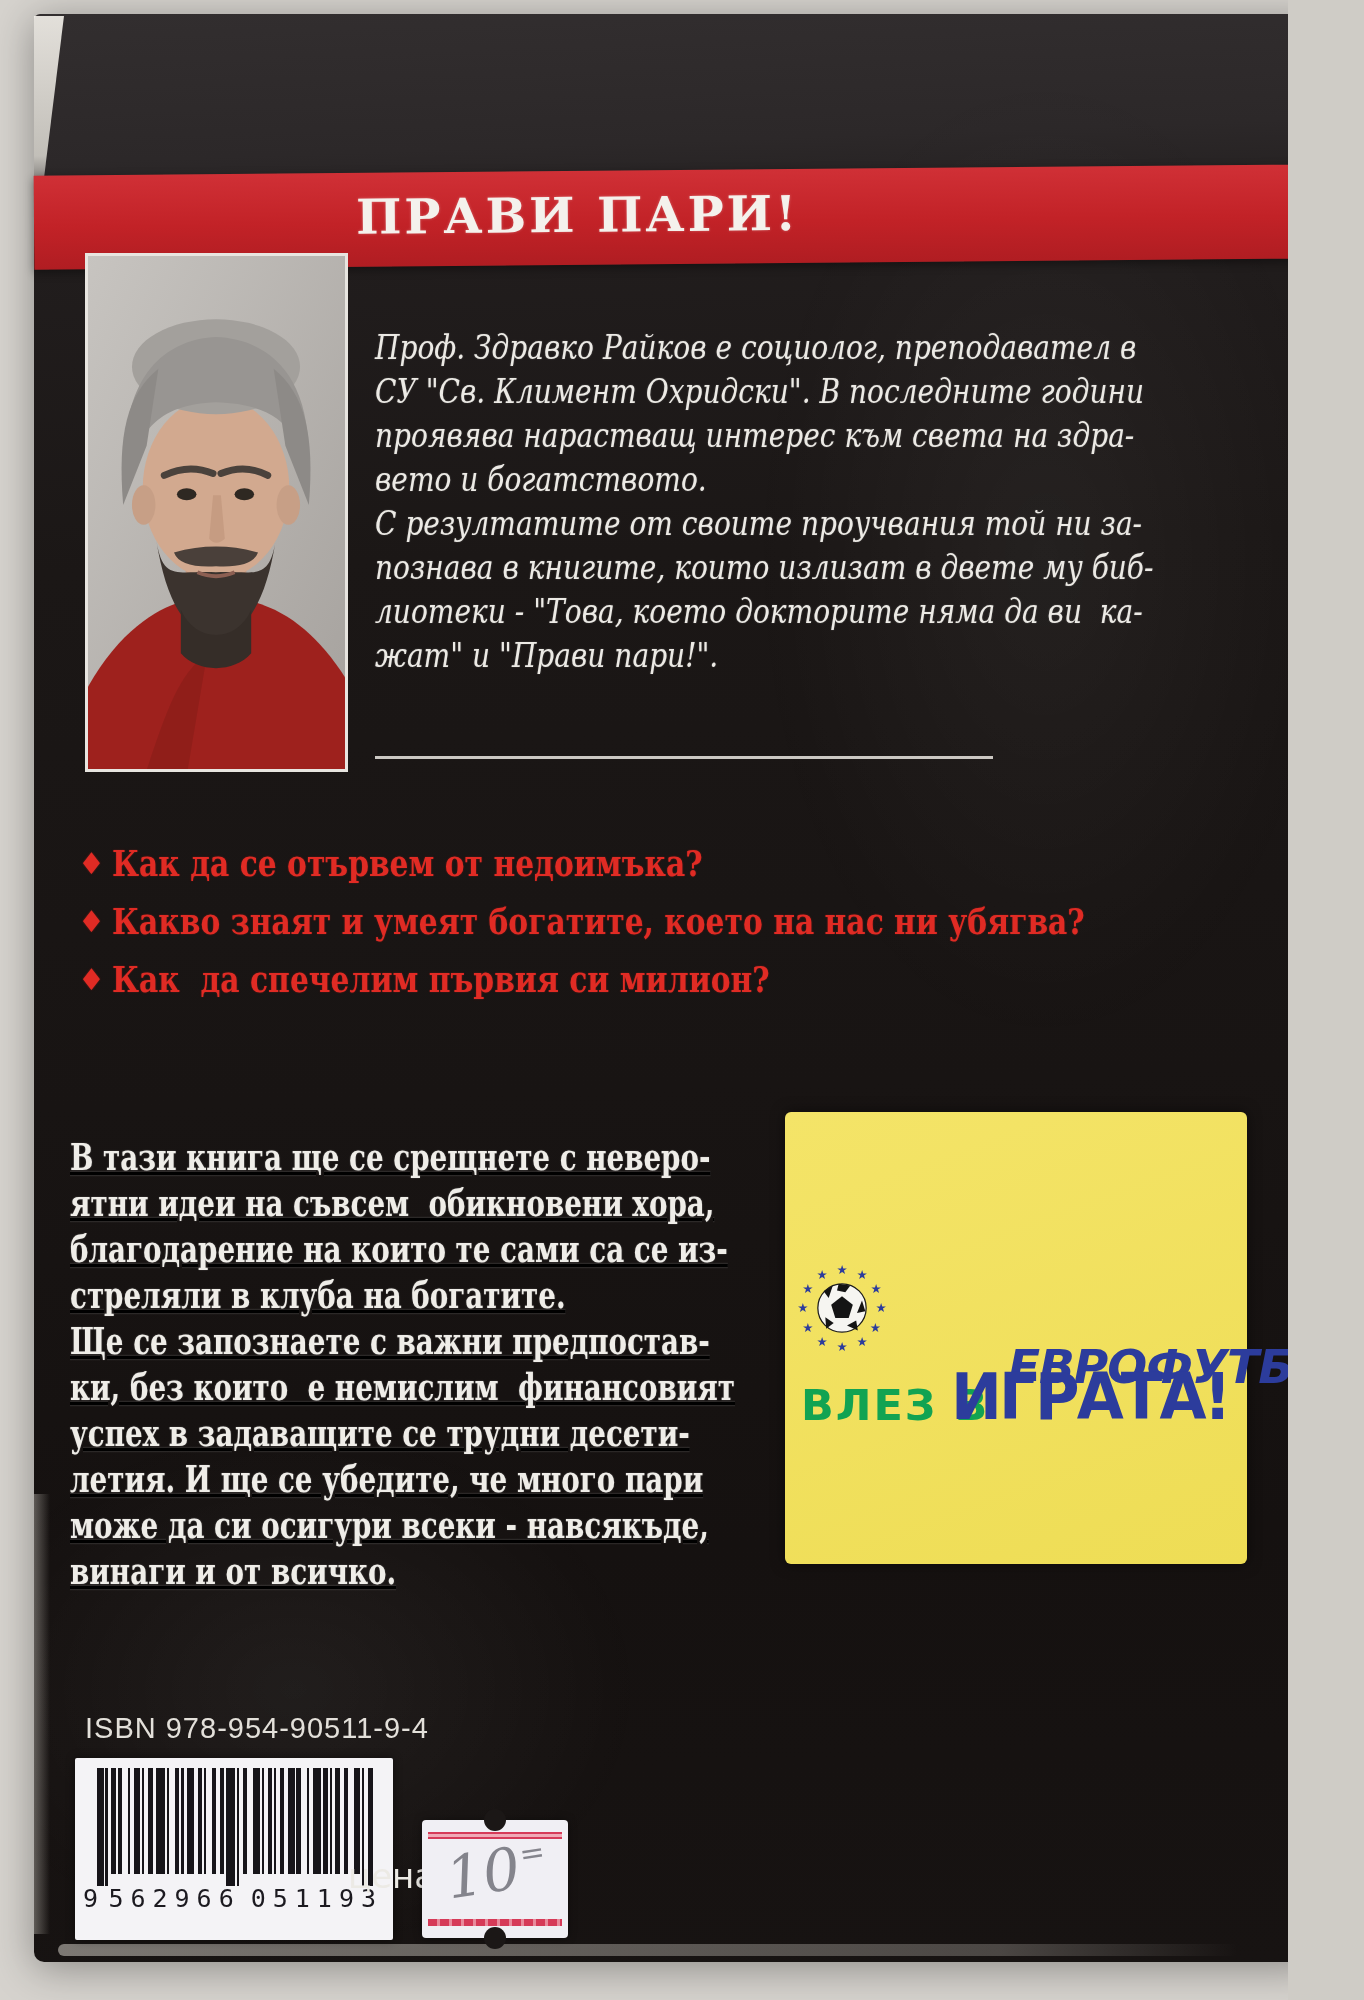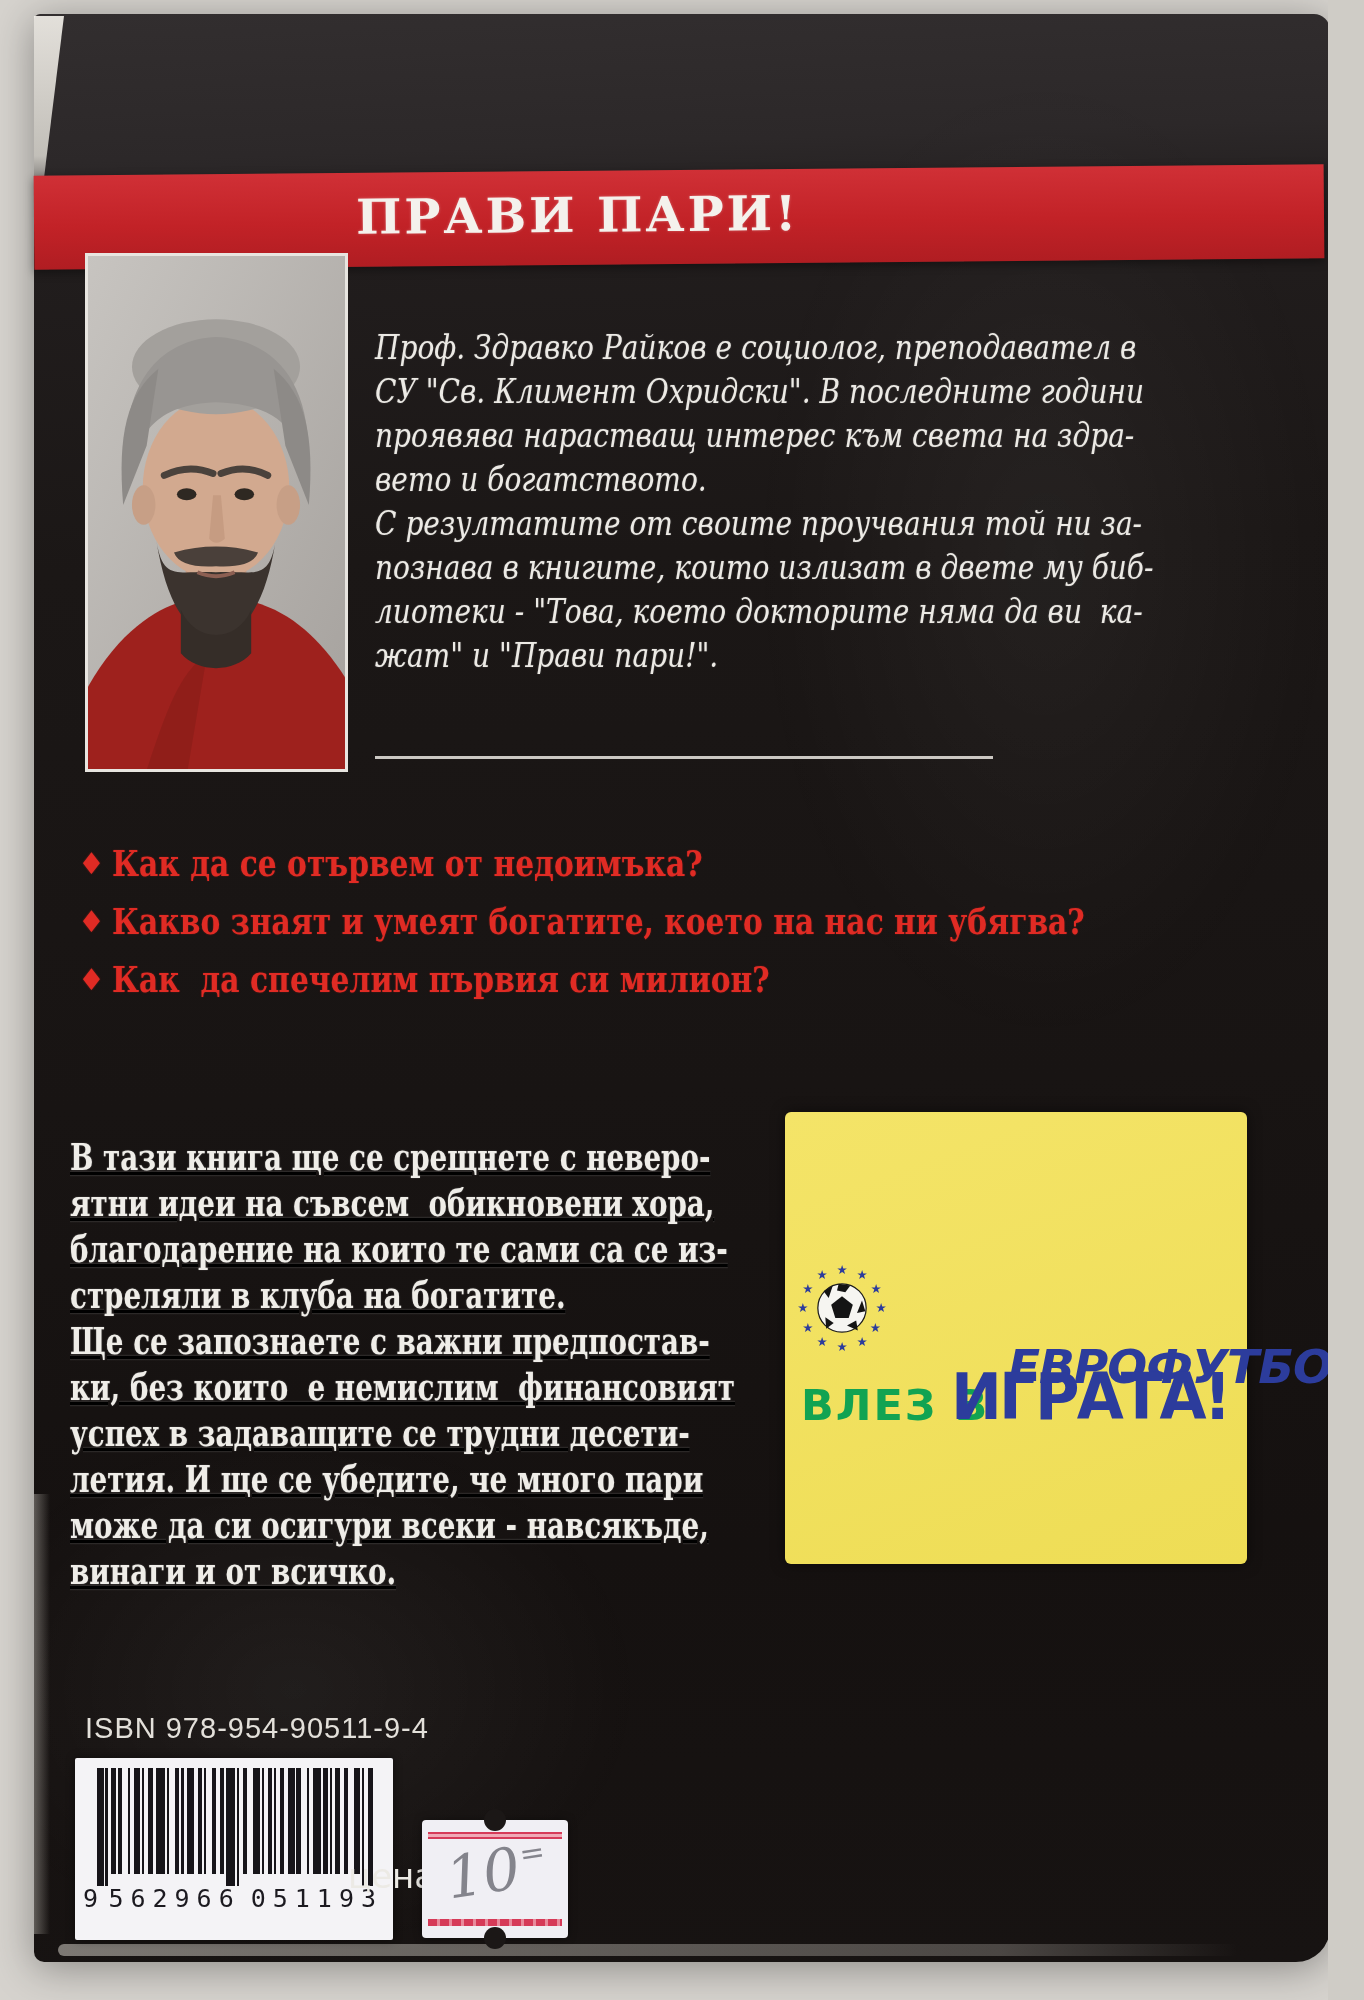--- a/index.html
+++ b/index.html
@@ -1,17 +1,17 @@
 <!DOCTYPE html>
 <html><head>
 <meta charset="utf-8">
 <style>
   html,body{margin:0;padding:0;background:#cfccc6;}
   .stage{position:relative;width:1288px;height:2000px;background:#d6d3ce;overflow:hidden;
-         font-family:"DejaVu Serif",serif;padding-left:40px;}
+         font-family:"DejaVu Serif",serif;}
   
   .book{position:absolute;left:34px;top:14px;width:1296px;height:1948px;
         background:linear-gradient(178deg,#322e2f 0%,#2c2829 7.5%,#211d1d 12.5%,#1b1716 28%,#181413 55%,#151110 78%,#171312 100%);
         border-radius:6px 16px 34px 10px;
         box-shadow:0 6px 40px rgba(0,0,0,.35);}
   .sheen{position:absolute;inset:0;border-radius:inherit;pointer-events:none;
          background:radial-gradient(420px 700px at 78% 28%,rgba(255,255,255,.045),transparent 70%),
                     radial-gradient(500px 380px at 20% 86%,rgba(255,255,255,.05),transparent 70%);}
   .page-wedge{position:absolute;left:0;top:2px;width:30px;height:200px;
               background:linear-gradient(#f2efe9,#cfccc5 70%,transparent);

